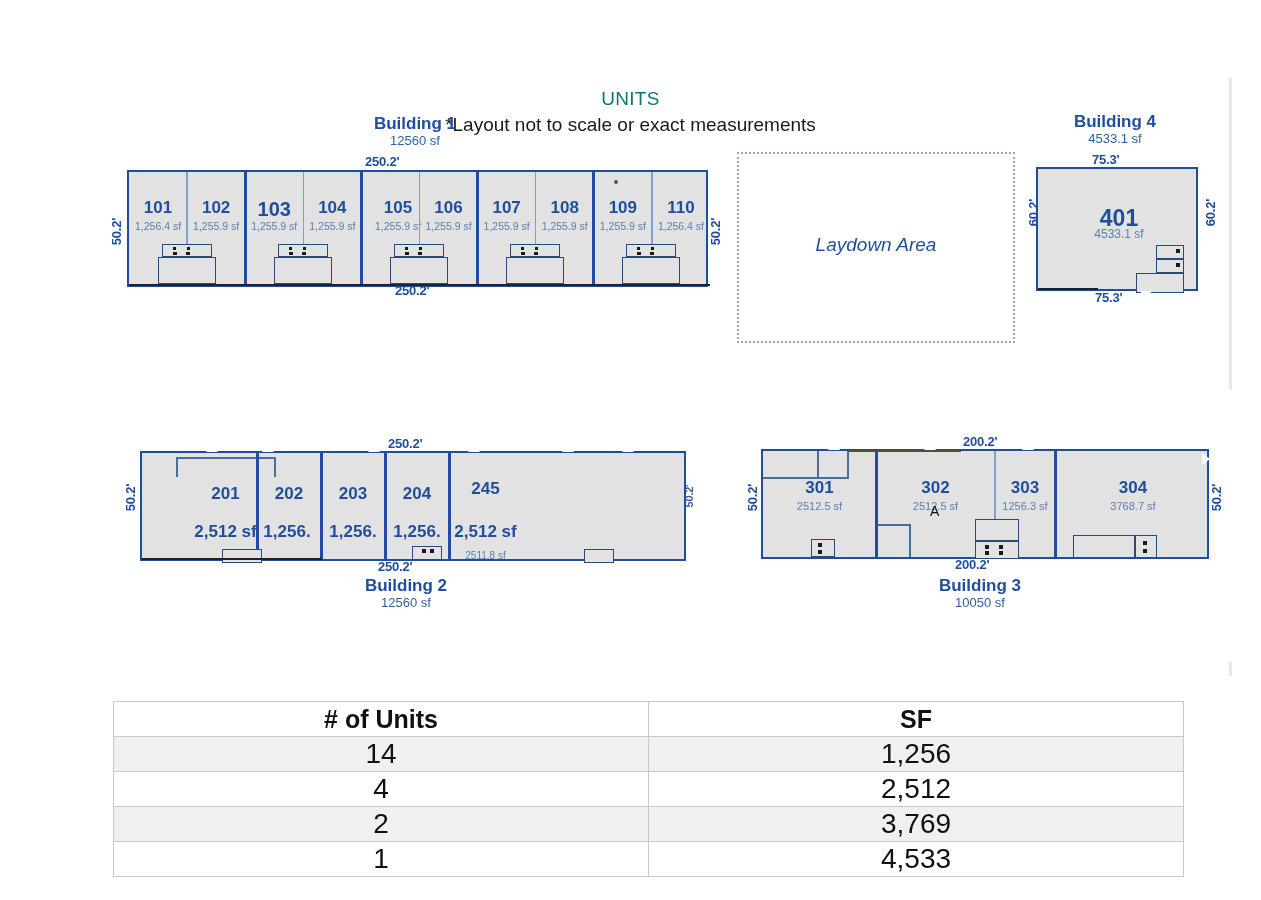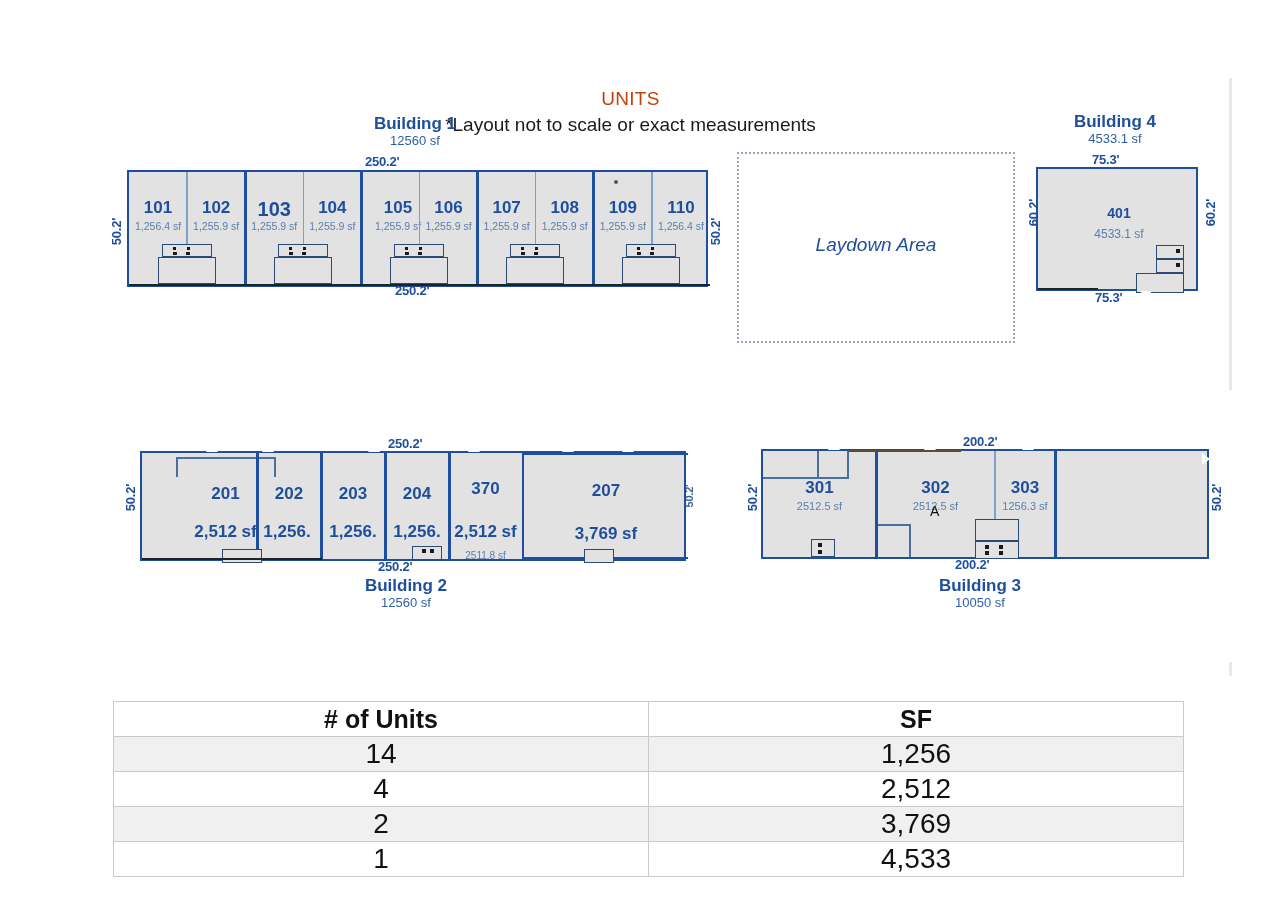--- a/index.html
+++ b/index.html
@@ -7,21 +7,21 @@
   body{
     width:1261px;height:900px;position:relative;overflow:hidden;
     font-family:"Liberation Sans", sans-serif;
     -webkit-font-smoothing:antialiased;
   }
   .abs{position:absolute;}
 
   
   #units-title{
     left:0;top:88px;width:1261px;text-align:center;
-    color:#c2410c;font-size:19px;font-weight:400;letter-spacing:.3px;
+    color:#0f766e;font-size:19px;font-weight:400;letter-spacing:.3px;
   }
   #layout-note{
     left:0;top:114px;width:1261px;text-align:center;
     color:#1a1a1a;font-size:19px;font-weight:400;
   }
 
   
   .bld-title{ text-align:center; color:#1F4E9C; line-height:1.05; }
   .bld-title .nm{ font-size:17px; font-weight:bold; display:block; }
   .bld-title .sf{ font-size:13px; font-weight:normal; color:#2E5FA3; display:block; margin-top:1px;}
@@ -249,21 +249,21 @@
   <span class="nm">Building 4</span>
   <span class="sf">4533.1 sf</span>
 </div>
 <div class="abs dim" style="left:1092px;top:152px;">75.3'</div>
 <div class="abs dim dim-v" style="left:1013px;top:205px;width:40px;text-align:center;">60.2'</div>
 <div class="abs dim dim-v" style="left:1190px;top:205px;width:40px;text-align:center;">60.2'</div>
 <div class="abs dim" style="left:1095px;top:290px;">75.3'</div>
 
 <div class="abs shell" id="building-4" style="left:1036px;top:167px;width:162px;height:124px;">
   <div class="unit" style="left:0;width:162px;">
-    <div class="no" style="top:36px;font-size:14px;">401</div>
+    <div class="no" style="top:36px;font-size:23px;">401</div>
     <div class="area" style="top:58px;font-size:12px;">4533.1 sf</div>
   </div>
 
   <div class="fix" style="left:118px;top:76px;width:28px;height:14px;"></div>
   <div class="fix" style="left:118px;top:90px;width:28px;height:14px;"></div>
   <div class="fix" style="left:98px;top:104px;width:48px;height:20px;"></div>
   <div class="fix-dot" style="left:138px;top:80px;width:4px;height:4px;"></div>
   <div class="fix-dot" style="left:138px;top:94px;width:4px;height:4px;"></div>
   <div class="hatch-bot" style="left:0px;bottom:-1px;width:60px;"></div>
 </div>
@@ -290,27 +290,23 @@
   </div>
   <div class="unit" style="left:179px;width:64px;">
     <div class="no" style="top:31px;font-size:17px;">203</div>
     <div class="area-big" style="top:69px;font-size:17px;">1,256.</div>
   </div>
   <div class="unit" style="left:243px;width:64px;">
     <div class="no" style="top:31px;font-size:17px;">204</div>
     <div class="area-big" style="top:69px;font-size:17px;">1,256.</div>
   </div>
   <div class="unit" style="left:307px;width:73px;">
-    <div class="no" style="top:26px;font-size:17px;">370</div>
+    <div class="no" style="top:26px;font-size:17px;">245</div>
     <div class="area" style="top:60px;font-size:10px;margin-top:37px;">2511.8 sf</div>
     <div class="area-big" style="top:69px;font-size:17px;">2,512 sf</div>
-  </div>
-  <div class="unit" style="left:380px;width:166px;border:2.5px solid #1F4E9C;border-right:none;">
-    <div class="no" style="top:26px;font-size:17px;">207</div>
-    <div class="area-big" style="top:69px;font-size:17px;">3,769 sf</div>
   </div>
 
   <div class="div-thick" style="left:114px;"></div>
   <div class="div-thick" style="left:178px;"></div>
   <div class="div-thick" style="left:242px;"></div>
   <div class="div-thick" style="left:306px;"></div>
 
   <div class="fix" style="left:270px;top:93px;width:30px;height:14px;"></div>
   <div class="fix-dot" style="left:280px;top:96px;width:4px;height:4px;"></div>
   <div class="fix-dot" style="left:288px;top:96px;width:4px;height:4px;"></div>
@@ -349,20 +345,28 @@
   </div>
   <div class="unit" style="left:113px;width:119px;">
     <div class="no" style="top:27px;font-size:17px;">302</div>
     <div class="area" style="top:49px;font-size:11px;">2512.5 sf</div>
     <div class="part" style="left:0px;top:73px;width:34px;height:1.5px;"></div>
     <div class="part" style="left:33px;top:73px;width:1.5px;height:36px;"></div>
   </div>
   <div class="unit" style="left:232px;width:60px;">
     <div class="no" style="top:27px;font-size:17px;">303</div>
     <div class="area" style="top:49px;font-size:11px;">1256.3 sf</div>
+  </div>
+  <div class="unit" style="left:292px;width:156px;">
+    <div class="no" style="top:27px;font-size:17px;">304</div>
+    <div class="area" style="top:49px;font-size:11px;">3768.7 sf</div>
+    <div class="fix" style="left:18px;top:84px;width:62px;height:25px;"></div>
+    <div class="fix" style="left:80px;top:84px;width:22px;height:25px;"></div>
+    <div class="fix-dot" style="left:88px;top:90px;width:4px;height:4px;"></div>
+    <div class="fix-dot" style="left:88px;top:98px;width:4px;height:4px;"></div>
   </div>
 
   <div class="div-thick" style="left:112px;"></div>
   <div class="div-thick" style="left:291px;"></div>
   <div class="div-thin" style="left:231px;"></div>
 
   <div class="fix" style="left:212px;top:68px;width:44px;height:22px;"></div>
   <div class="fix" style="left:212px;top:90px;width:44px;height:18px;"></div>
   <div class="fix-dot" style="left:222px;top:94px;width:4px;height:4px;"></div>
   <div class="fix-dot" style="left:236px;top:94px;width:4px;height:4px;"></div>

